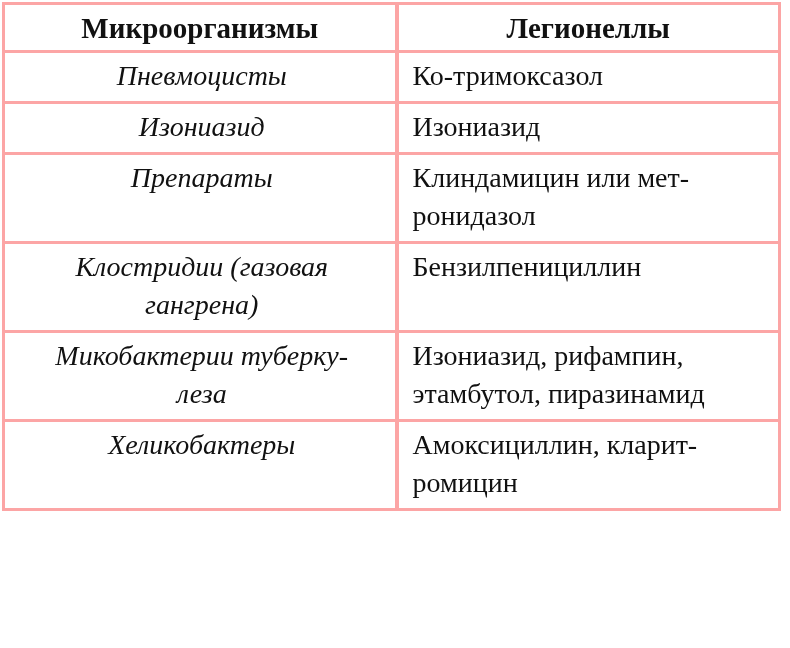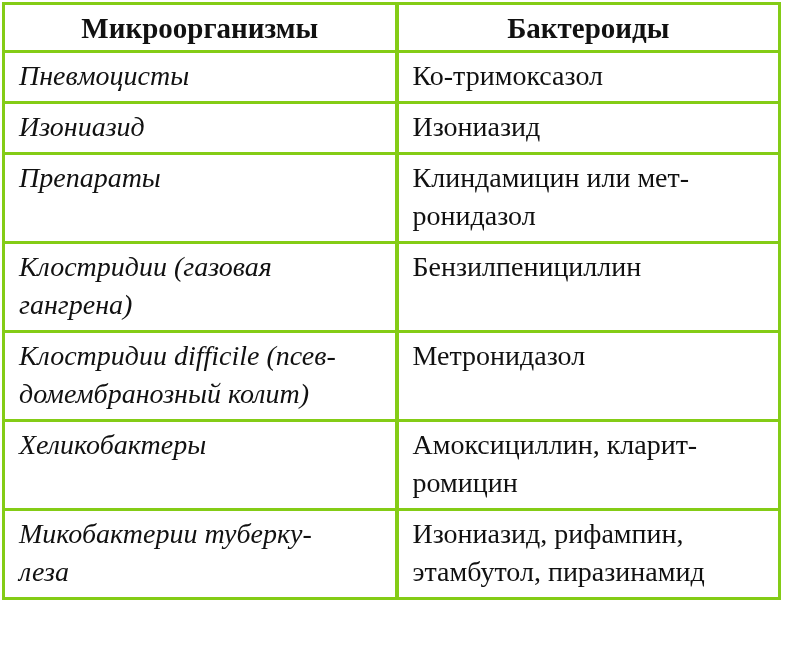--- a/index.html
+++ b/index.html
@@ -17,21 +17,21 @@
     color: #111111;
     overflow: hidden;
   }
   table.med-table {
     border-collapse: collapse;
     width: 779px;
     table-layout: fixed;
   }
   table.med-table th,
   table.med-table td {
-    border: 3px solid #84cc16;
+    border: 3px solid #fca5a5;
     vertical-align: middle;
     box-sizing: border-box;
     font-size: 28px;
     line-height: 38px;
     padding: 4px 10px 6px 14px;
   }
   table.med-table th {
     border-bottom-width: 3px;
     font-weight: bold;
     text-align: center;
@@ -40,39 +40,40 @@
     font-size: 29px;
   }
   
   table.med-table th:first-child,
   table.med-table td:first-child {
     border-right-width: 4px;
     width: 393px;
   }
   td.micro {
     font-style: italic;
+    text-align: center;
   }
   .cell-text {
     white-space: pre-line;
   }
   tr.h1 td { height: 50px; }
   tr.h2 td { height: 86px; vertical-align: top; }
 </style>
 </head>
 <body>
 
 <div class="page">
   <table class="med-table">
     <thead>
       <tr>
         <th>
           <span class="cell-text">Микроорганизмы</span>
         </th>
         <th>
-          <span class="cell-text">Бактероиды</span>
+          <span class="cell-text">Легионеллы</span>
         </th>
       </tr>
     </thead>
     <tbody>
       <tr class="h1">
         <td class="micro">
           <span class="cell-text">Пневмоцисты</span>
         </td>
         <td class="drug">
           <span class="cell-text">Ко-тримоксазол</span>
@@ -99,41 +100,32 @@
         <td class="micro">
           <span class="cell-text">Клостридии (газовая
 гангрена)</span>
         </td>
         <td class="drug">
           <span class="cell-text">Бензилпенициллин</span>
         </td>
       </tr>
       <tr class="h2">
         <td class="micro">
-          <span class="cell-text">Клостридии difficile (псев-
-домембранозный колит)</span>
+          <span class="cell-text">Микобактерии туберку-
+леза</span>
         </td>
         <td class="drug">
-          <span class="cell-text">Метронидазол</span>
+          <span class="cell-text">Изониазид, рифампин,
+этамбутол, пиразинамид</span>
         </td>
       </tr>
       <tr class="h2">
         <td class="micro">
           <span class="cell-text">Хеликобактеры</span>
         </td>
         <td class="drug">
           <span class="cell-text">Амоксициллин, кларит-
 ромицин</span>
         </td>
       </tr>
-      <tr class="h2">
-        <td class="micro">
-          <span class="cell-text">Микобактерии туберку-
-леза</span>
-        </td>
-        <td class="drug">
-          <span class="cell-text">Изониазид, рифампин,
-этамбутол, пиразинамид</span>
-        </td>
-      </tr>
     </tbody>
   </table>
 </div>
 
 </body></html>

